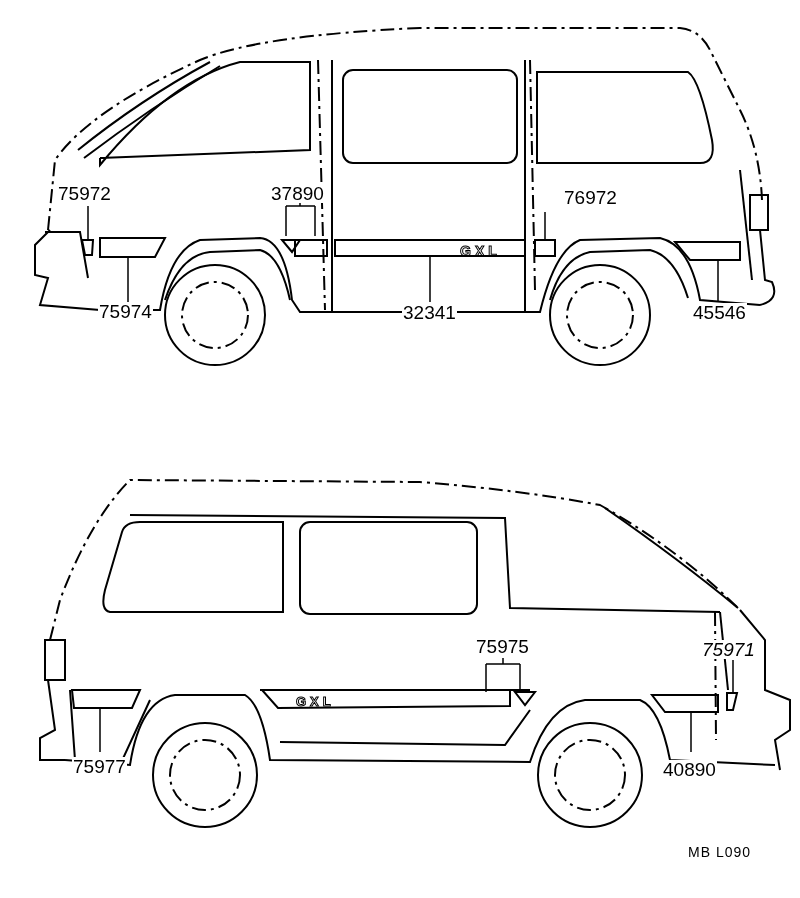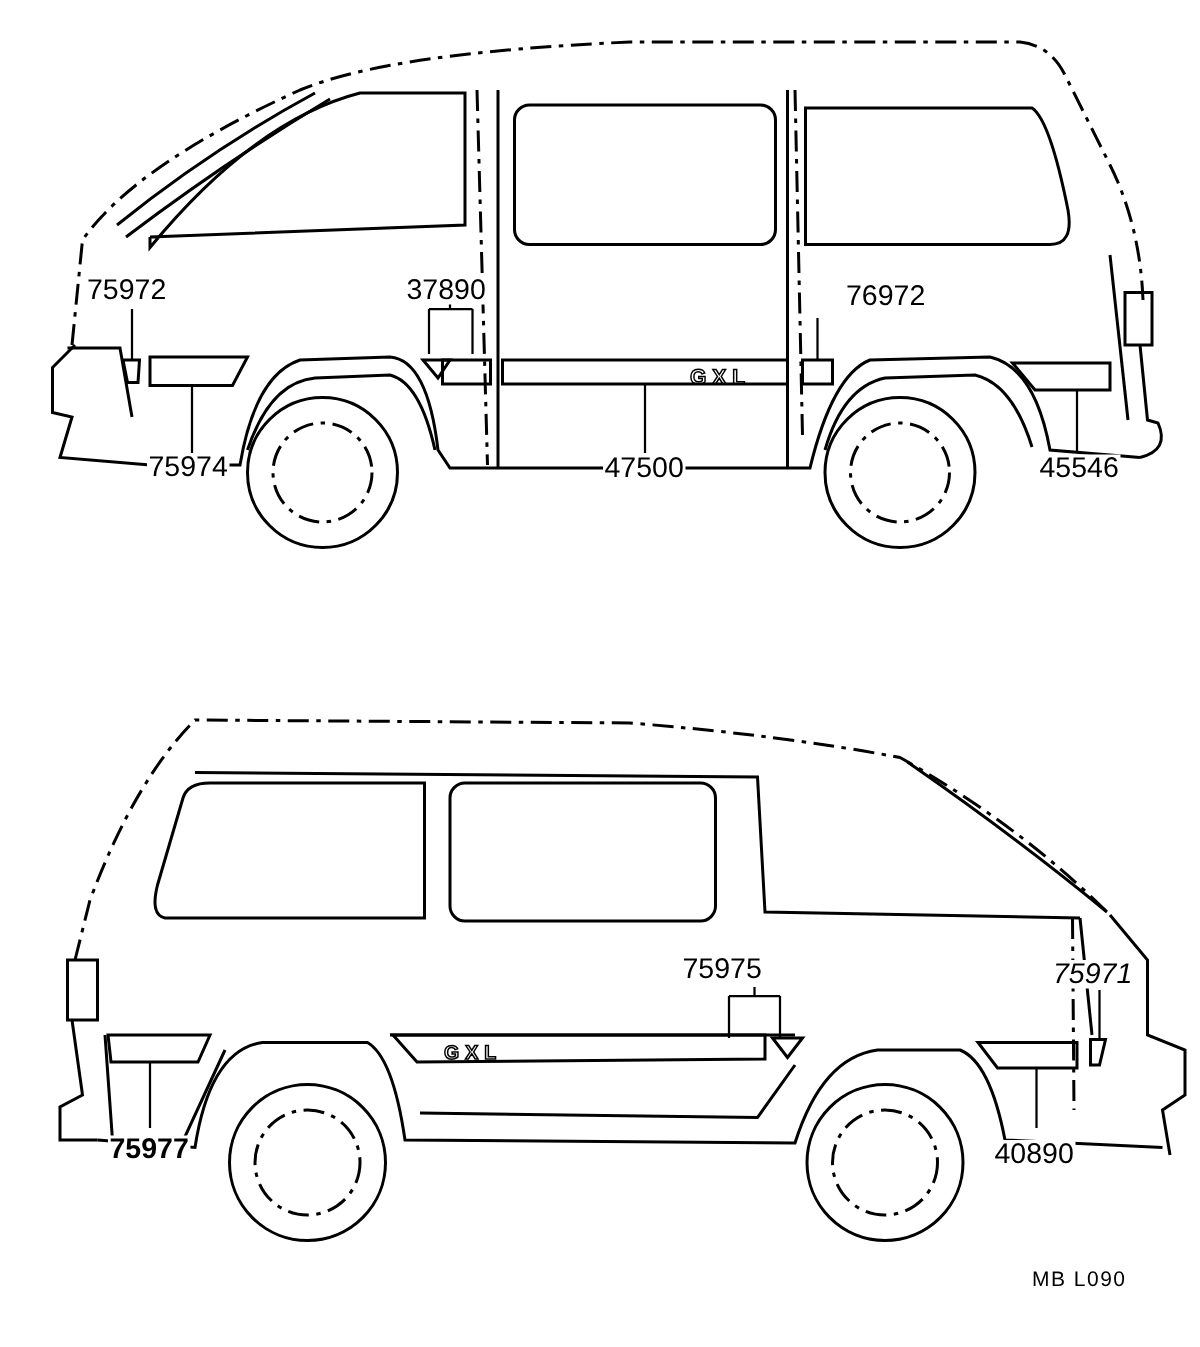--- a/index.html
+++ b/index.html
@@ -102,21 +102,21 @@
     <path class="t" d="M486,664 L486,692 M520,664 L520,692 M486,664 L520,664 M503,658 L503,664"></path>
     <path class="t" d="M733,660 L733,693"></path>
     <path class="t" d="M691,712 L691,752"></path>
   </g>
 </svg>
 
 <div class="callout" style="left:57px;top:184px;">75972</div>
 <div class="callout" style="left:270px;top:184px;">37890</div>
 <div class="callout" style="left:515px;top:188px;margin-left:48px;">76972</div>
 <div class="callout" style="left:98px;top:302px;text-align:right;">75974</div>
-<div class="callout" style="left:402px;top:303px;">47500</div>
+<div class="callout" style="left:402px;top:303px;">32341</div>
 <div class="callout" style="left:692px;top:303px;">45546</div>
 
-<div class="callout" style="left:454px;top:637px;">75975</div>
+<div class="callout" style="left:475px;top:637px;">75975</div>
 <div class="callout" style="left:701px;top:640px;font-style:italic;">75971</div>
-<div class="callout" style="left:72px;top:757px;font-weight:bold;">75977</div>
+<div class="callout" style="left:72px;top:757px;">75977</div>
 <div class="callout" style="left:662px;top:760px;">40890</div>
 
 <div class="code" style="left:688px;top:844px;">MB  L090</div>
 
 </body></html>

